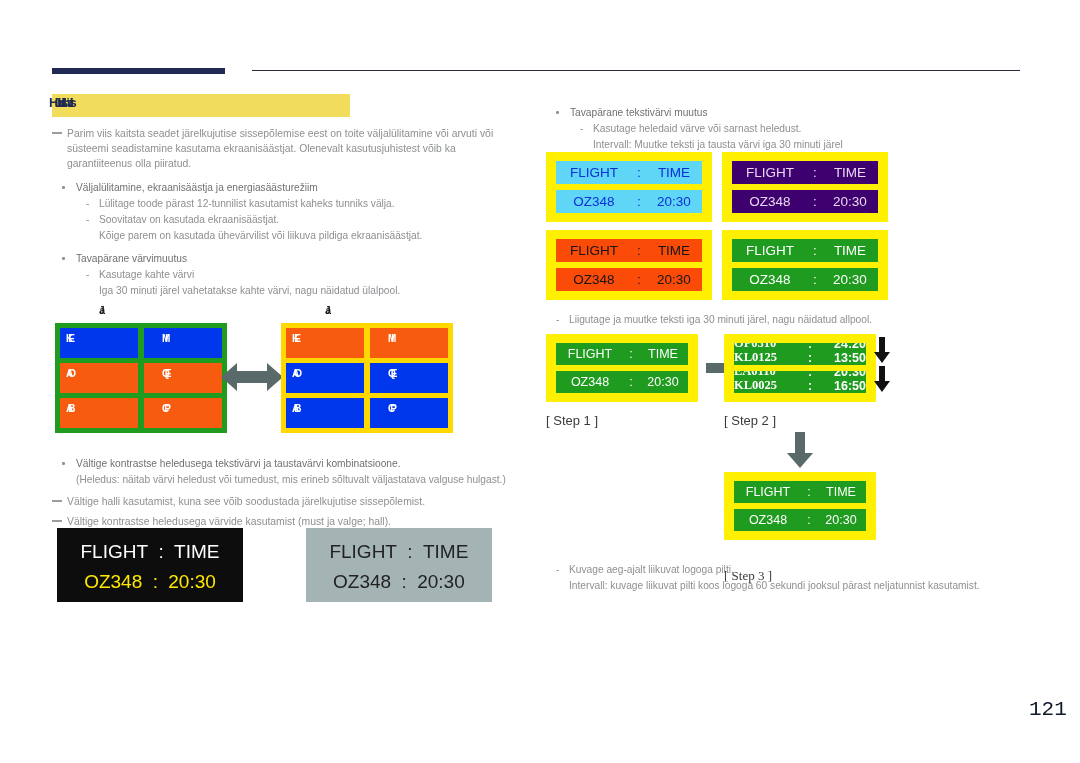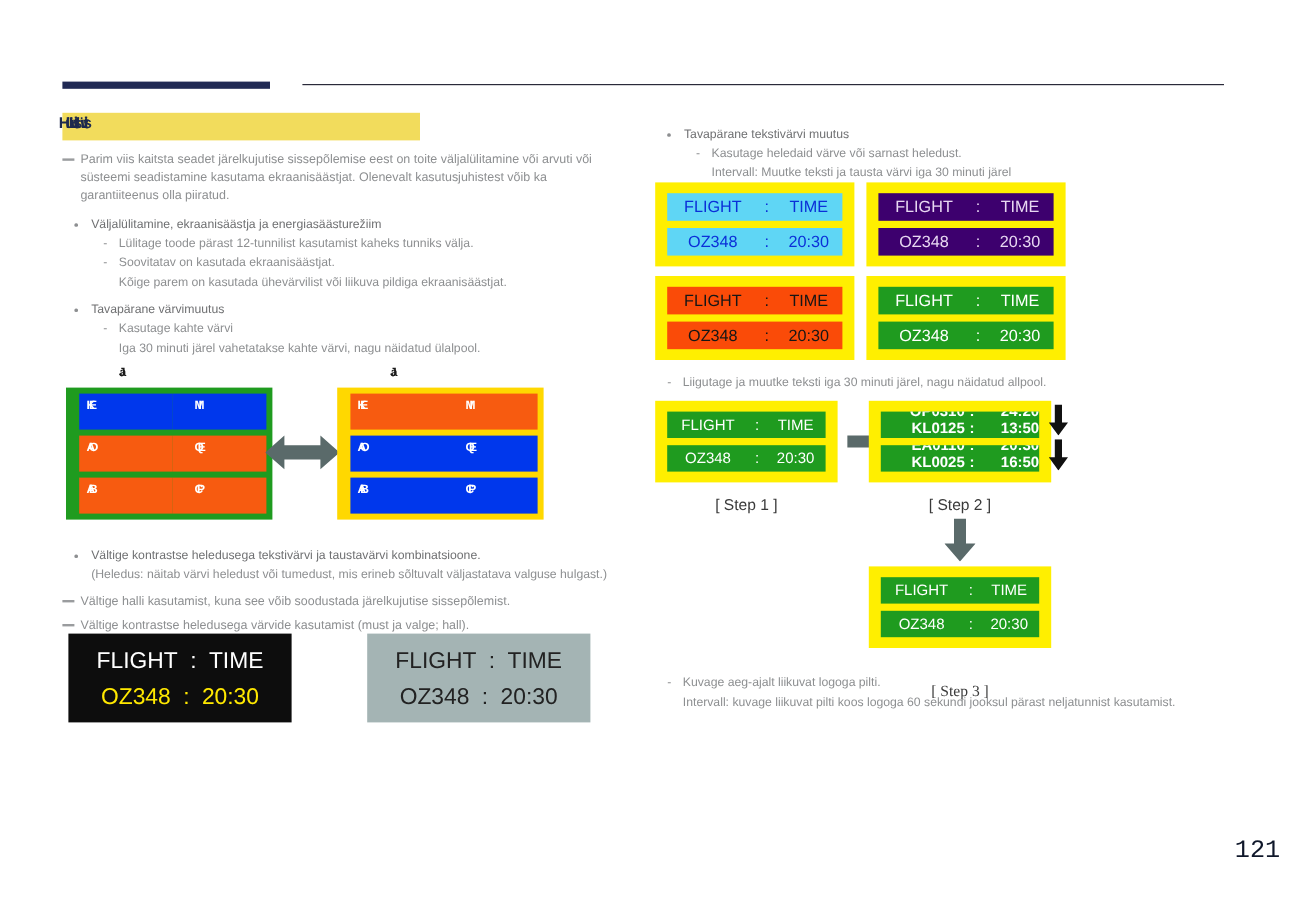--- a/index.html
+++ b/index.html
@@ -64,21 +64,21 @@
   .grid-wrap{position:absolute;left:55px;top:305px;width:470px;height:132px;}
   .grid-label{
     position:absolute;top:0;font-size:10px;font-weight:bold;color:#1a1a1a;
     letter-spacing:-5px;
   }
   .cgrid{
     position:absolute;top:18px;width:172px;height:110px;
     box-sizing:border-box;padding:5px;
     display:flex;flex-direction:column;justify-content:space-between;
   }
-  .cgrid .row{display:flex;justify-content:flex-end;height:30px;}
+  .cgrid .row{display:flex;justify-content:space-between;height:30px;}
   .cell{
     width:78px;height:30px;box-sizing:border-box;
     color:#ffffff;font-size:10px;font-weight:bold;
     padding:5px 0 0 6px;letter-spacing:-5px;
     overflow:hidden;
   }
   .dblarrow{
     position:absolute;left:166px;top:55px;width:62px;height:34px;
   }
 
@@ -125,26 +125,26 @@
   .stepboard .pan .b{flex:1;text-align:center;}
 
   .scrollpan{
     box-sizing:border-box;height:22px;overflow:hidden;background:#1f9b1f;position:relative;
   }
   .scrollpan + .scrollpan{margin-top:6px;}
   .scrollpan .ln{
     position:absolute;left:0;width:100%;color:#fff;font-size:12.5px;font-weight:bold;
     display:flex;align-items:center;
   }
-  .scrollpan .ln .a{flex:0 0 70px;text-align:right;}
+  .scrollpan .ln .a{flex:0 0 70px;text-align:left;font-family:Liberation Serif, serif;}
   .scrollpan .ln .s{flex:0 0 12px;text-align:center;}
   .scrollpan .ln .b{flex:1;text-align:right;}
 
   .steplabel{
-    text-align:center;font-size:13px;color:#3a3a3a;
+    font-size:13px;color:#3a3a3a;
     font-family:"Liberation Sans", sans-serif;
   }
   .arrow-right{position:absolute;}
   .arrow-down{position:absolute;}
 
   .pagenum{
     position:absolute;left:984px;top:698px;
     font-size:21px;color:#0f172a;font-family:Liberation Mono, monospace;margin-left:45px;
   }
 </style>

